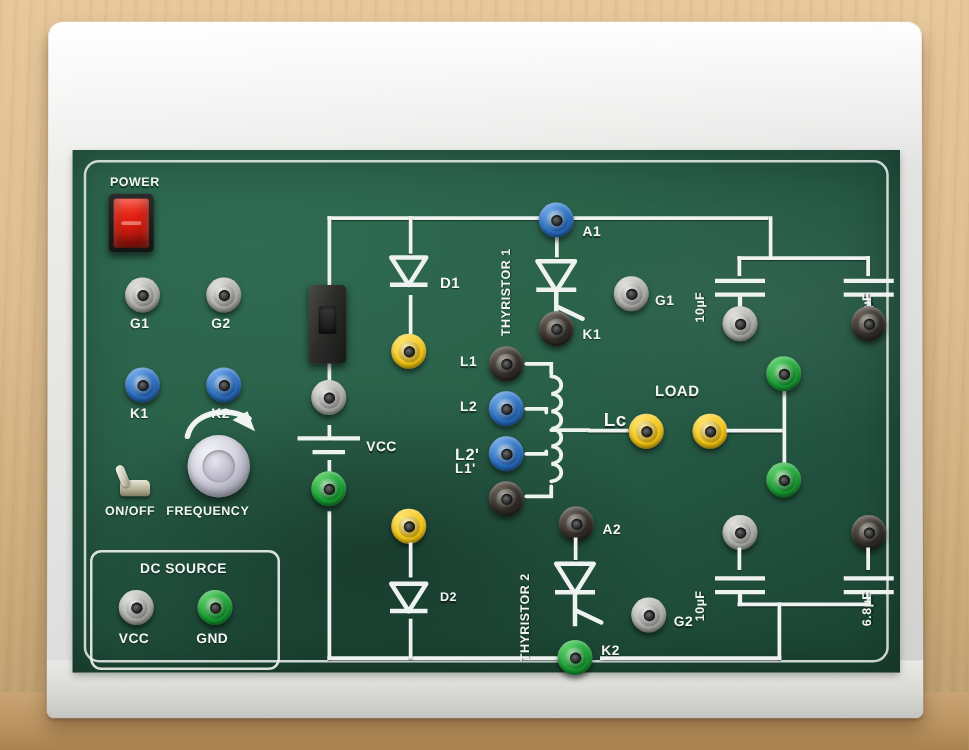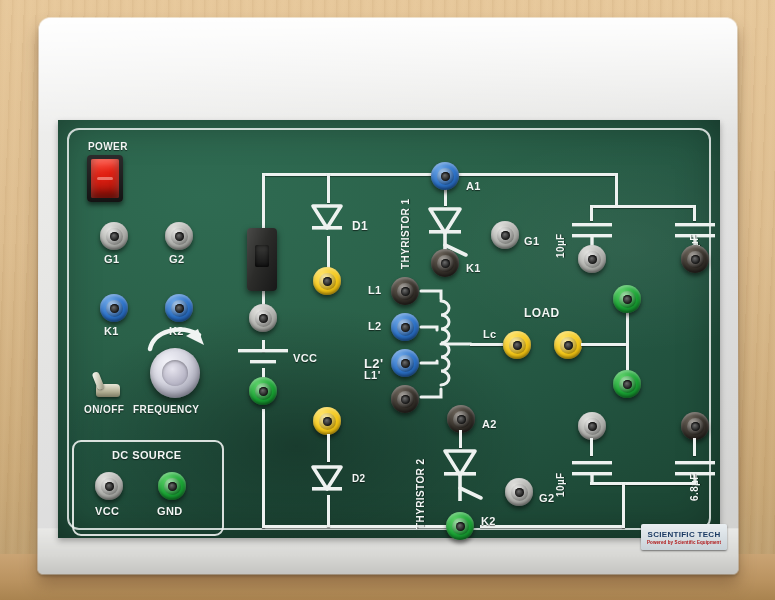--- a/index.html
+++ b/index.html
@@ -330,21 +330,21 @@
       <path d="M6,8 L26,8 L26,16"></path>
       <path d="M6,44 L22,44 L22,47"></path>
       <path d="M6,80 L22,80 L22,78"></path>
       <path d="M6,114 L26,114 L26,106"></path>
       <path d="M26,18 a8,7 0 1,1 0,14 a8,7 0 1,1 0,14 a8,7 0 1,1 0,14 a8,7 0 1,1 0,14 a8,7 0 1,1 0,14 a8,7 0 1,1 0,14"></path>
       <path d="M26,61 L56,61"></path>
     </g>
   </svg>
 
   <div class="wire h" style="left:470px;top:343px;width:33px;"></div>
-  <div class="lbl" style="left:483px;top:328px;font-size:11px;">Lc</div>
+  <div class="lbl" style="left:483px;top:328px;font-size:15px;">Lc</div>
   <div class="jack j-yellow" style="left:503px;top:331px;"></div>
 
   <div class="lbl" style="left:524px;top:306px;font-size:12px;">LOAD</div>
   <div class="jack j-yellow" style="left:554px;top:331px;"></div>
   <div class="wire h" style="left:581px;top:343px;width:47px;"></div>
   <div class="wire v" style="left:626px;top:300px;height:86px;"></div>
   <div class="jack j-green" style="left:613px;top:285px;"></div>
   <div class="jack j-green" style="left:613px;top:370px;"></div>
 
   <div class="wire v" style="left:615px;top:173px;height:34px;"></div>
@@ -378,18 +378,14 @@
   <svg class="sym" style="left:673px;top:453px;width:44px;height:32px;" viewBox="0 0 44 32">
     <rect x="2" y="8" width="40" height="3.4" fill="#eef2f0"></rect>
     <rect x="2" y="19" width="40" height="3.4" fill="#eef2f0"></rect>
     <rect x="20.3" y="22" width="3.4" height="10" fill="#eef2f0"></rect>
   </svg>
   <div class="lbl vlbl" style="left:566px;top:486px;font-size:10px;">10µF</div>
   <div class="lbl vlbl" style="left:700px;top:490px;font-size:10px;">6.8µF</div>
   <div class="wire h" style="left:590px;top:482px;width:106px;"></div>
   <div class="wire v" style="left:622px;top:482px;height:46px;"></div>
 
-  <div class="brand" style="left:641px;top:524px;">
-    <div class="b1">SCIENTIFIC TECH</div>
-    <div class="b2">Powered by Scientific Equipment</div>
-  </div>
 
 </div>
 
 </body></html>

